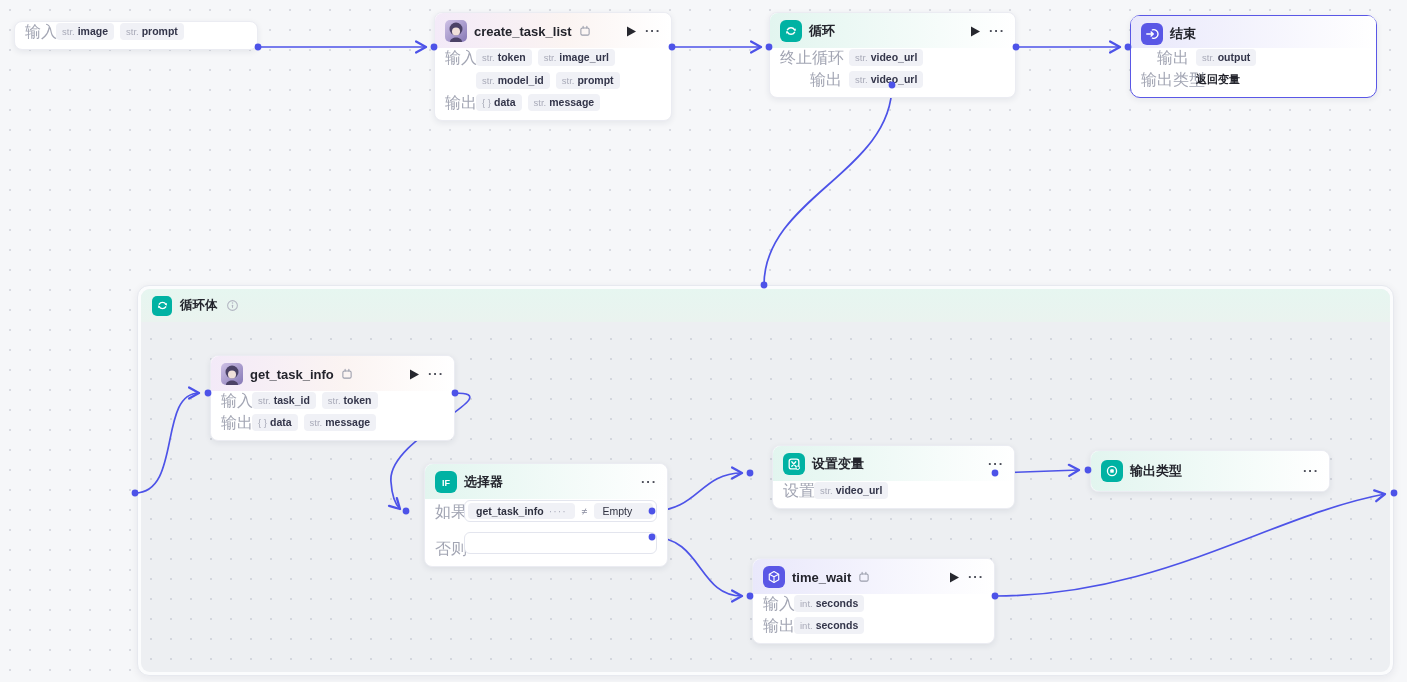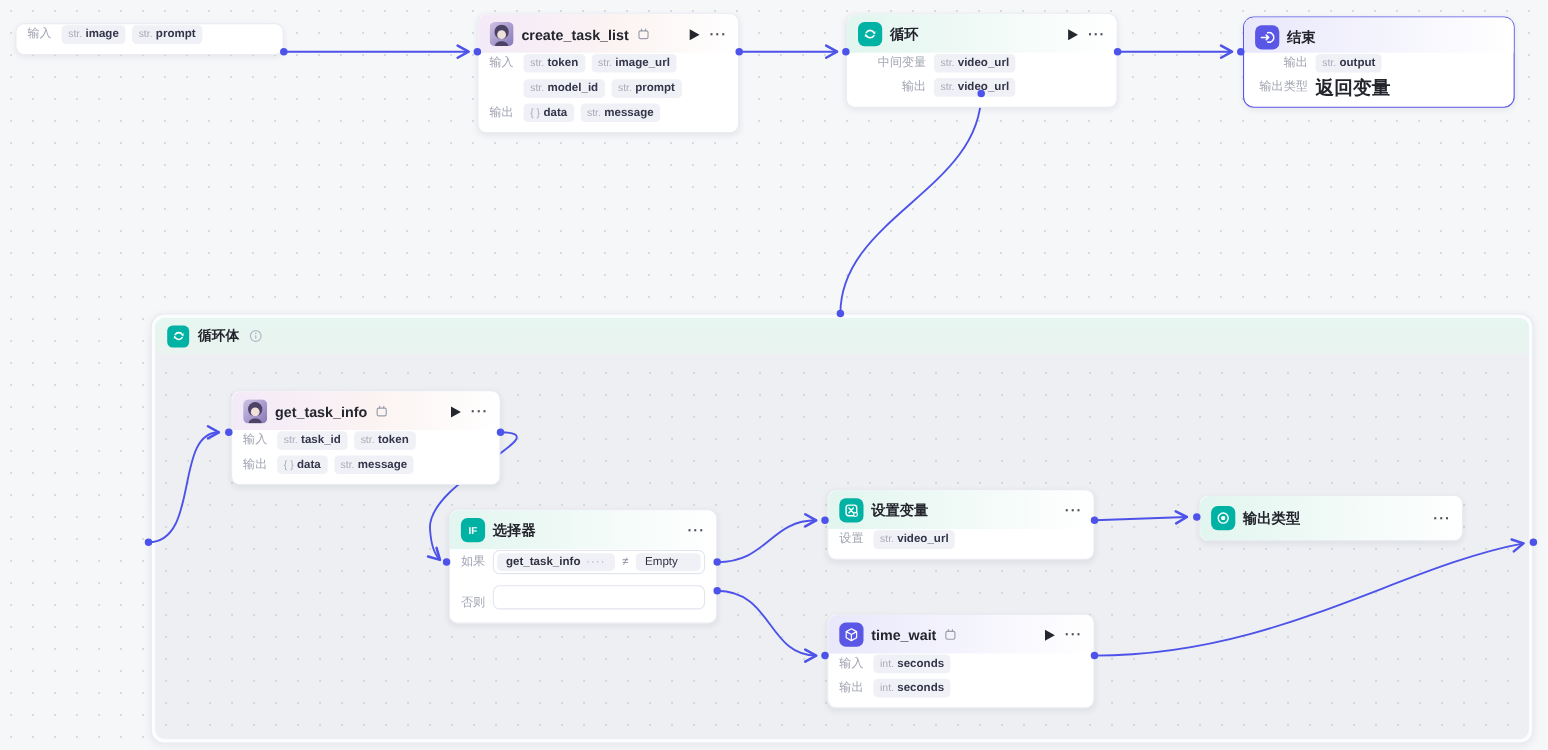--- a/index.html
+++ b/index.html
@@ -47,32 +47,32 @@
   .node.selected { border:1.5px solid #5a57e6; border-radius:10px; }
   .nheader { display:flex; align-items:center; gap:7px; padding:7px 10px 6px; border-radius:8px 8px 0 0; }
   .nheader.only { border-radius:8px; padding:9px 10px; }
   .hdr-plugin { background:linear-gradient(90deg,#f3eaf8 0%,#fbf4f2 55%,#ffffff 100%);text-align:right; }
   .hdr-teal   { background:linear-gradient(90deg,#e2f5ef 0%,#ffffff 100%); }
   .hdr-purple { background:linear-gradient(90deg,#e9e8fb 0%,#ffffff 100%); }
   .ntitle { font-size:13px; font-weight:700; color:#23242c; white-space:nowrap; }
   .spacer { flex:1; }
   .nbody { padding:1px 10px 9px; display:flex; flex-direction:column; gap:5px; }
   .nrow { display:flex; align-items:flex-start; gap:7px; }
-  .rlabel { color:#a2a5b3; font-size:11px; line-height:17px; flex:none; white-space:nowrap; }
+  .rlabel { color:#a2a5b3; font-size:16px; line-height:17px; flex:none; white-space:nowrap; }
   .lw24 { width:24px; }
   .lw62 { width:62px; text-align:right; }
   .lw48 { width:48px; text-align:right; }
   .tags { display:flex; gap:6px; flex-wrap:wrap; }
   .tag {
     display:inline-flex; align-items:center; background:#f0f1f6; border-radius:4px;
     padding:1px 6px; font-size:10.5px; line-height:15px; white-space:nowrap;
   }
   .tag em { font-style:normal; color:#a9abb9; margin-right:3px; font-size:9.5px; }
   .tag .tn { color:#33354a; font-weight:600; }
-  .rvalue { font-size:17px; font-weight:700; color:#23242c; line-height:17px; }
+  .rvalue { font-size:11px; font-weight:700; color:#23242c; line-height:17px; }
 
   .nicon {
     width:22px; height:22px; border-radius:6px; flex:none;
     display:flex; align-items:center; justify-content:center;
   }
   .ic-indigo { background:#5a57e6; }
   .ic-teal { background:#00b2a3; }
   .nicon.sm { width:20px; height:20px; border-radius:5px; }
   .avatar { overflow:hidden; border-radius:5px; }
 
@@ -240,21 +240,21 @@
       <span class="spacer"></span>
       <span class="play">
         <svg width="10" height="11" viewBox="0 0 10 11">
             <polygon points="1,0.5 10,5.5 1,10.5" fill="#26272e"></polygon>
           </svg>
       </span>
       <span class="menu">···</span>
     </div>
     <div class="nbody">
       <div class="nrow">
-        <span class="rlabel lw62">中间变量</span>
+        <span class="rlabel lw62">终止循环</span>
         <span class="tags">
           <span class="tag">
               <em>str.</em>
               <span class="tn">video_url</span>
             </span>
         </span>
       </div>
       <div class="nrow">
         <span class="rlabel lw62">输出</span>
         <span class="tags">
@@ -348,21 +348,21 @@
             </span>
           <span class="tag">
               <em>str.</em>
               <span class="tn">message</span>
             </span>
         </span>
       </div>
     </div>
   </div>
 
-  <div class="node" style="left:408px; top:463px; width:244px;">
+  <div class="node" style="left:424px; top:463px; width:244px;">
     <div class="nheader hdr-teal">
       <span class="nicon ic-teal">
         <svg width="16" height="16" viewBox="0 0 16 16">
           <text x="8" y="11.5" text-anchor="middle" font-size="9" font-weight="bold" fill="#fff" font-family="Liberation Sans,sans-serif">IF</text>
         </svg>
       </span>
       <span class="ntitle">选择器</span>
       <span class="spacer"></span>
       <span class="menu">···</span>
     </div>
@@ -378,21 +378,21 @@
           <span class="cpill grow">Empty</span>
         </span>
       </div>
       <div class="nrow" style="align-items:center;">
         <span class="rlabel" style="width:22px;margin-top:12px;">否则</span>
         <span class="cbox"></span>
       </div>
     </div>
   </div>
 
-  <div class="node" style="left:752px; top:445px; width:243px;">
+  <div class="node" style="left:772px; top:445px; width:243px;">
     <div class="nheader hdr-teal">
       <span class="nicon ic-teal">
         <svg width="14" height="14" viewBox="0 0 16 16">
           <rect x="2.5" y="2.5" width="11" height="11" rx="2.5" stroke="#fff" stroke-width="1.5" fill="none"></rect>
           <path d="M5.5 5.5 L10 10.5 M10 5.5 L5.5 10.5" stroke="#fff" stroke-width="1.5" stroke-linecap="round"></path>
           <circle cx="12.3" cy="12.3" r="2" fill="#00b2a3" stroke="#fff" stroke-width="1.1"></circle>
         </svg>
       </span>
       <span class="ntitle">设置变量</span>
       <span class="spacer"></span>

